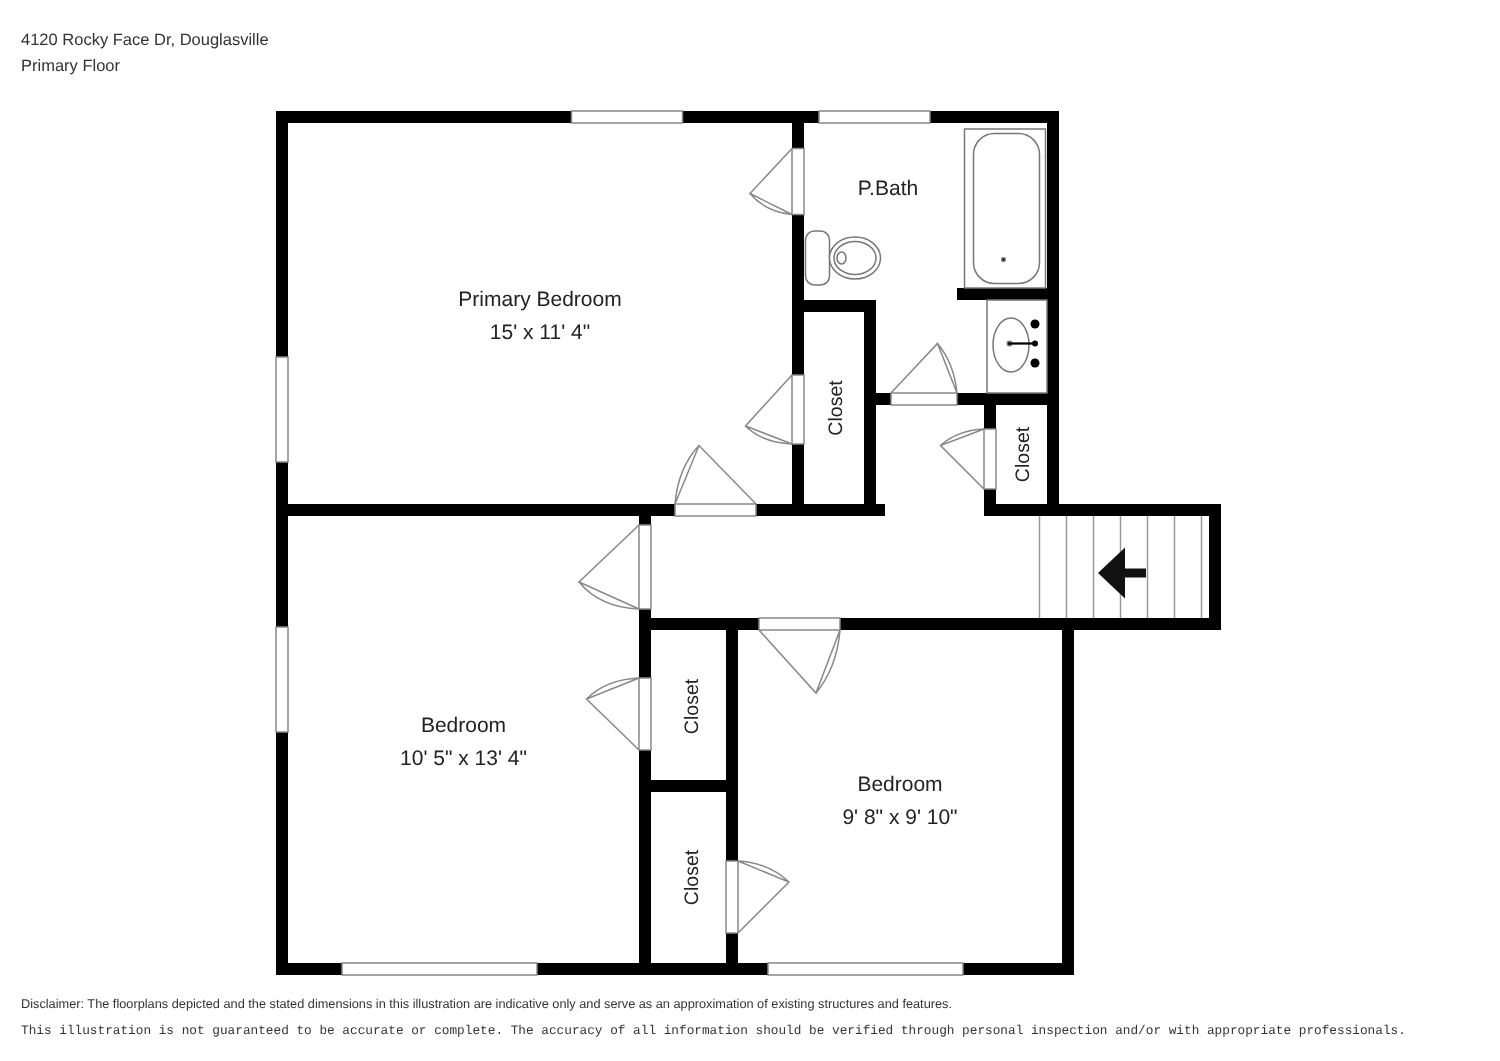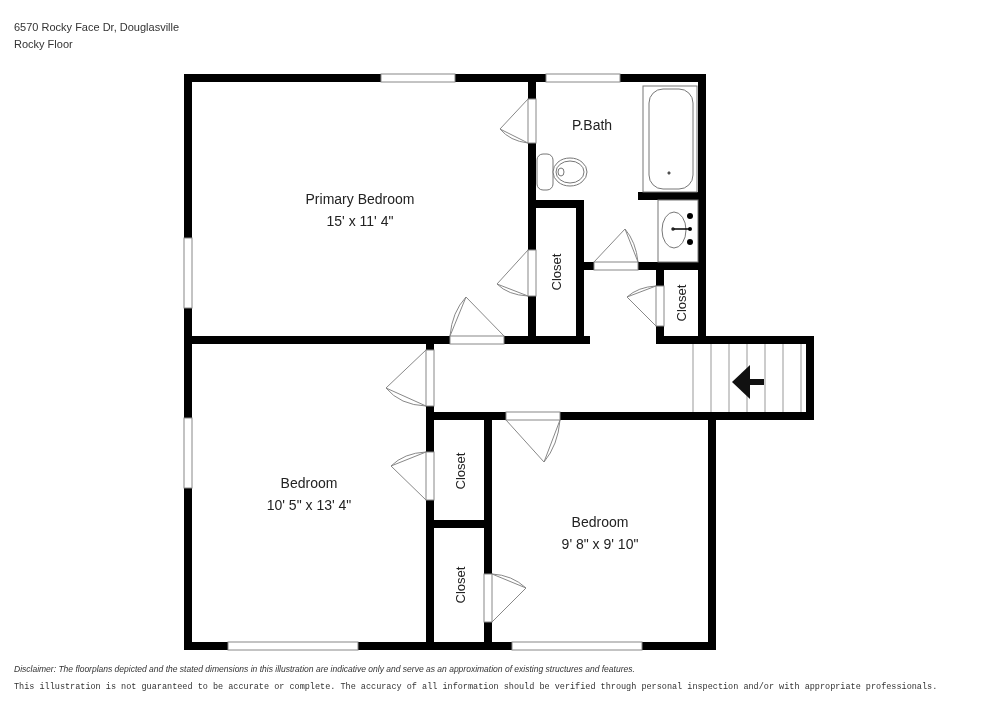--- a/index.html
+++ b/index.html
@@ -2,31 +2,31 @@
 <html><head>
 <meta charset="utf-8">
 <style>
   html, body { margin: 0; padding: 0; background: #ffffff; }
   body { width: 1000px; height: 707px; position: relative; overflow: hidden;
          font-family: "Liberation Sans", sans-serif; color: #222; }
   .hdr { position: absolute; left: 14px; font-size: 11px; color: #333; }
   .hdr.l1 { top: 21px; }
   .hdr.l2 { top: 38px; }
   .disc { position: absolute; left: 14px; font-size: 8.5px; color: #333; white-space: nowrap; }
-  .disc.l1 { top: 664px; font-style: italic; }
+  .disc.l1 { top: 664px; }
   .disc.l2 { top: 682px; font-family: Liberation Mono, monospace; }
   svg { position: absolute; left: 0; top: 0; }
   .room-label { font-family: "Liberation Sans", sans-serif; font-size: 14px; fill: #222; }
   .closet-label { font-family: "Liberation Sans", sans-serif; font-size: 13px; fill: #222; }
 </style>
 </head>
 <body>
 
-<div class="hdr l1">6570 Rocky Face Dr, Douglasville</div>
-<div class="hdr l2">Rocky Floor</div>
+<div class="hdr l1">4120 Rocky Face Dr, Douglasville</div>
+<div class="hdr l2">Primary Floor</div>
 
 <svg width="1000" height="707" viewBox="0 0 1000 707">
 
   <g fill="#000">
 
     <rect x="184" y="74" width="522" height="8"></rect>
 
     <rect x="184" y="74" width="8" height="576"></rect>
 
     <rect x="184" y="642" width="532" height="8"></rect>

